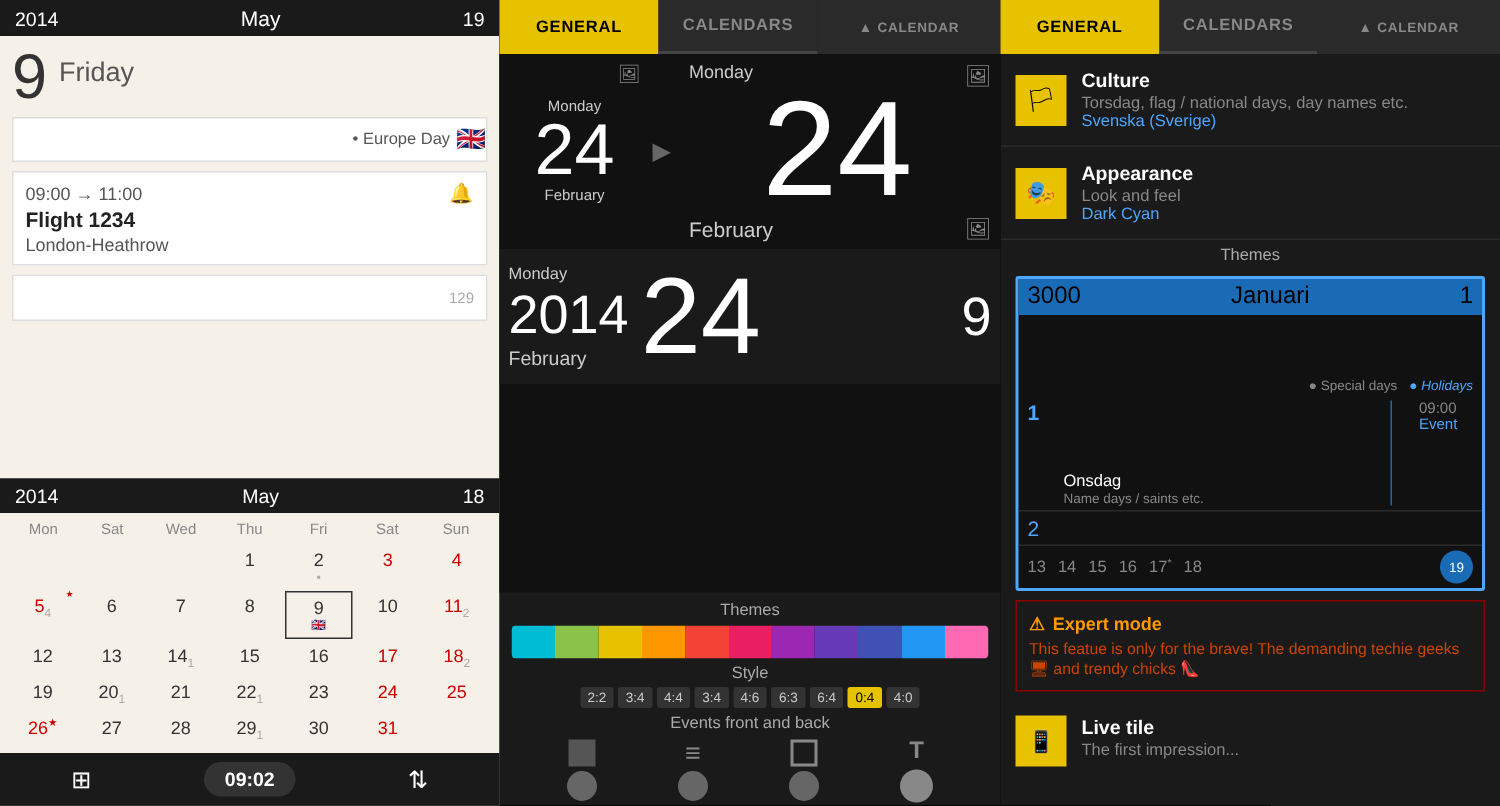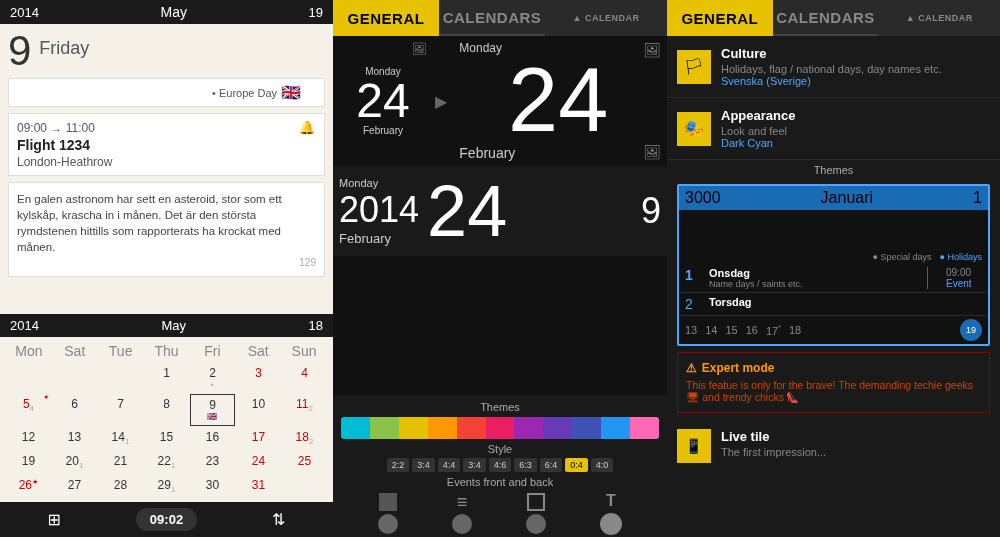--- a/index.html
+++ b/index.html
@@ -60,21 +60,21 @@
 
     .day-name {
       font-size: 18px;
       color: #555;
       padding-top: 8px;
     }
 
     .europe-day-banner {
       background: #fff;
       border: 1px solid #ddd;
-      padding: 4px 23px;
+      padding: 4px 0;
       font-size: 11px;
       color: #555;
       margin-bottom: 6px;
       display: flex;
       align-items: center;
       justify-content: flex-end;
       gap: 4px;
       text-align: right;
     }
 
@@ -153,21 +153,21 @@
     }
 
     .cal-weekdays {
       display: grid;
       grid-template-columns: repeat(7, 1fr);
       margin-bottom: 2px;
     }
 
     .cal-weekday {
       text-align: center;
-      font-size: 14px;
+      font-size: 10px;
       color: #888;
       padding: 2px 0;
     }
 
     .cal-days {
       display: grid;
       grid-template-columns: repeat(7, 1fr);
       gap: 1px;
     }
 
@@ -233,21 +233,21 @@
       display: flex;
       background: #1a1a1a;
       height: 36px;
     }
 
     .tab {
       flex: 1;
       display: flex;
       align-items: center;
       justify-content: center;
-      font-size: 15px;
+      font-size: 11px;
       font-weight: bold;
       letter-spacing: 0.5px;
       cursor: pointer;
     }
 
     .tab.active {
       background: #e6c200;
       color: #000;
     }
 
@@ -670,37 +670,36 @@
     <div class="event-card">
       <div class="event-time">
         <span>09:00 → 11:00</span>
         <span class="bell-icon">🔔</span>
       </div>
       <div class="event-title">Flight 1234</div>
       <div class="event-location">London-Heathrow</div>
     </div>
 
     <div class="note-card">
-      <div class="note-text">En galen astronom har sett en asteroid, stor som ett kylskåp, krascha in i månen. Det är den största rymdstenen hittills som rapporterats ha krockat med månen.</div>
       <div class="note-number">129</div>
     </div>
   </div>
 
   <div class="calendar-section">
     <div class="cal-header">
       <span>2014</span>
       <span>May</span>
       <span>18</span>
     </div>
 
     <div class="cal-grid">
       <div class="cal-weekdays">
         <div class="cal-weekday">Mon</div>
         <div class="cal-weekday">Sat</div>
-        <div class="cal-weekday">Tue</div>
+        <div class="cal-weekday">Wed</div>
         <div class="cal-weekday">Thu</div>
         <div class="cal-weekday">Fri</div>
         <div class="cal-weekday">Sat</div>
         <div class="cal-weekday">Sun</div>
       </div>
 
       <div class="cal-days">
 
         <div class="cal-day empty"></div>
         <div class="cal-day empty"></div>
@@ -861,21 +860,21 @@
       <span style="font-size:9px;color:#888;">CALENDAR</span>
     </div>
   </div>
 
   <div class="settings-list">
 
     <div class="settings-item">
       <div class="settings-icon">🏳</div>
       <div class="settings-text">
         <h3>Culture</h3>
-        <p>Holidays, flag / national days, day names etc.</p>
+        <p>Torsdag, flag / national days, day names etc.</p>
         <p class="highlight">Svenska (Sverige)</p>
       </div>
     </div>
 
     <div class="settings-item">
       <div class="settings-icon mask">🎭</div>
       <div class="settings-text">
         <h3>Appearance</h3>
         <p>Look and feel</p>
         <p class="highlight">Dark Cyan</p>
@@ -885,43 +884,40 @@
     <div style="text-align:center;color:#aaa;font-size:11px;padding:4px 0 2px;">Themes</div>
 
     <div class="theme-preview">
       <div class="theme-preview-header">
         <span>3000</span>
         <span style="flex:1;text-align:center;">Januari</span>
         <span>1</span>
       </div>
       <div style="display:flex;justify-content:flex-end;gap:8px;padding:2px 6px;font-size:9px;color:#aaa;margin-top:40px;">
         <span style="color:#888;">● Special days</span>
-        <span style="color:#4da6ff;">● Holidays</span>
+        <span style="color:#4da6ff;font-style:italic;">● Holidays</span>
       </div>
 
       <div style="display:flex;border-bottom:1px solid #2a2a2a;padding:3px 6px;">
         <div style="width:20px;">
           <div style="font-size:14px;color:#4da6ff;font-weight:bold;">1</div>
         </div>
         <div style="flex:1;padding-left:4px;">
-          <div style="font-size:11px;color:#fff;font-weight:bold;">Onsdag</div>
+          <div style="font-size:11px;color:#fff;font-weight:normal;margin-top:48px;">Onsdag</div>
           <div style="font-size:9px;color:#888;">Name days / saints etc.</div>
         </div>
         <div style="border-left:1px solid #1a6bb5;padding-left:18px;width:55px;">
           <div style="font-size:10px;color:#888;">09:00</div>
           <div style="font-size:10px;color:#4da6ff;">Event</div>
         </div>
       </div>
 
       <div style="display:flex;border-bottom:1px solid #2a2a2a;padding:3px 6px;">
         <div style="width:20px;">
           <div style="font-size:14px;color:#4da6ff;">2</div>
-        </div>
-        <div style="flex:1;padding-left:4px;">
-          <div style="font-size:11px;color:#fff;font-weight:bold;">Torsdag</div>
         </div>
       </div>
 
       <div style="display:flex;align-items:center;padding:3px 6px;gap:8px;">
         <span style="font-size:11px;color:#888;">13</span>
         <span style="font-size:11px;color:#888;">14</span>
         <span style="font-size:11px;color:#888;">15</span>
         <span style="font-size:11px;color:#888;">16</span>
         <span style="font-size:11px;color:#888;">17<sup style="font-size:7px;">*</sup></span>
         <span style="font-size:11px;color:#888;">18</span>

